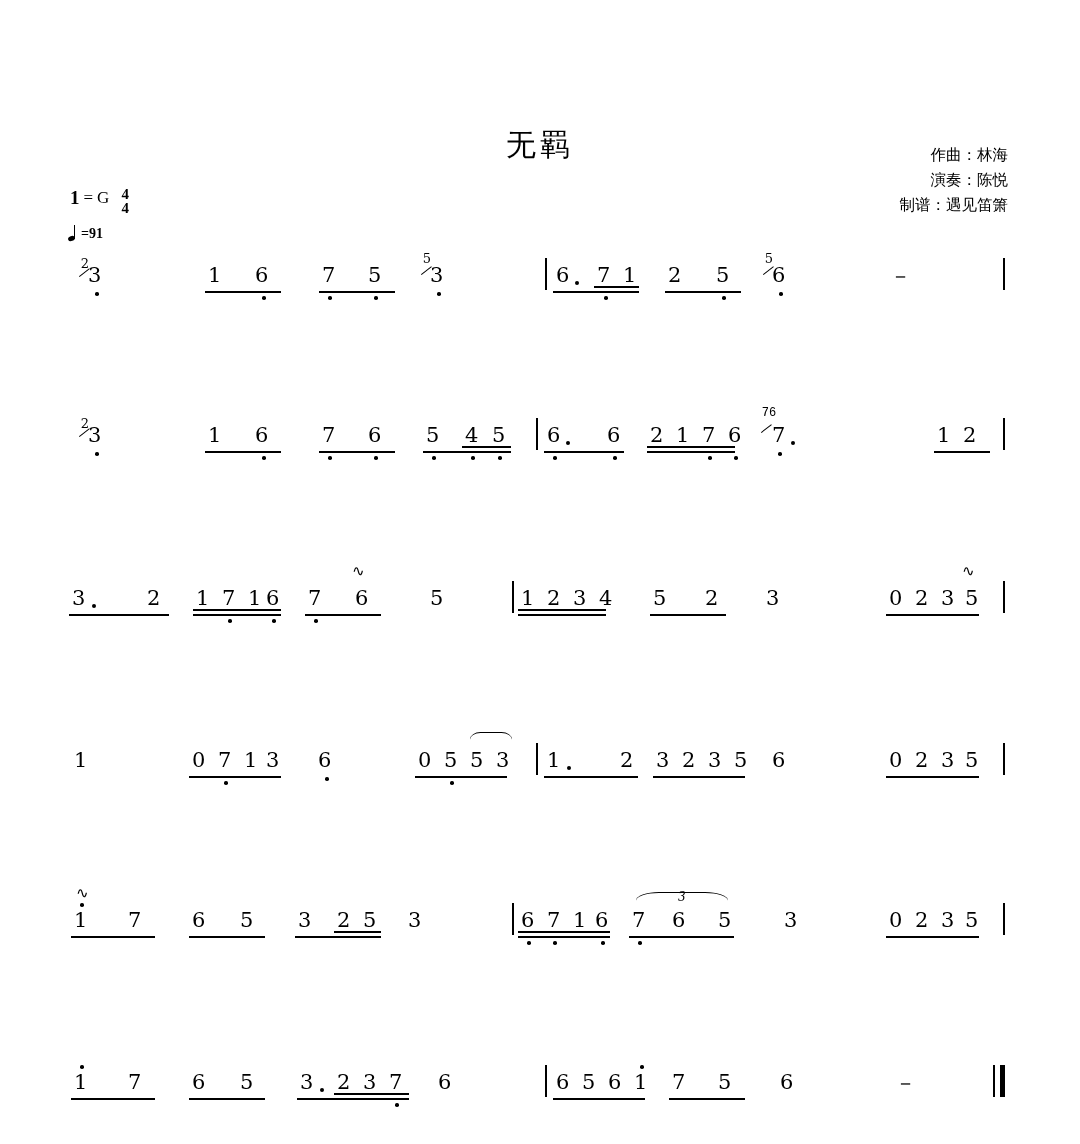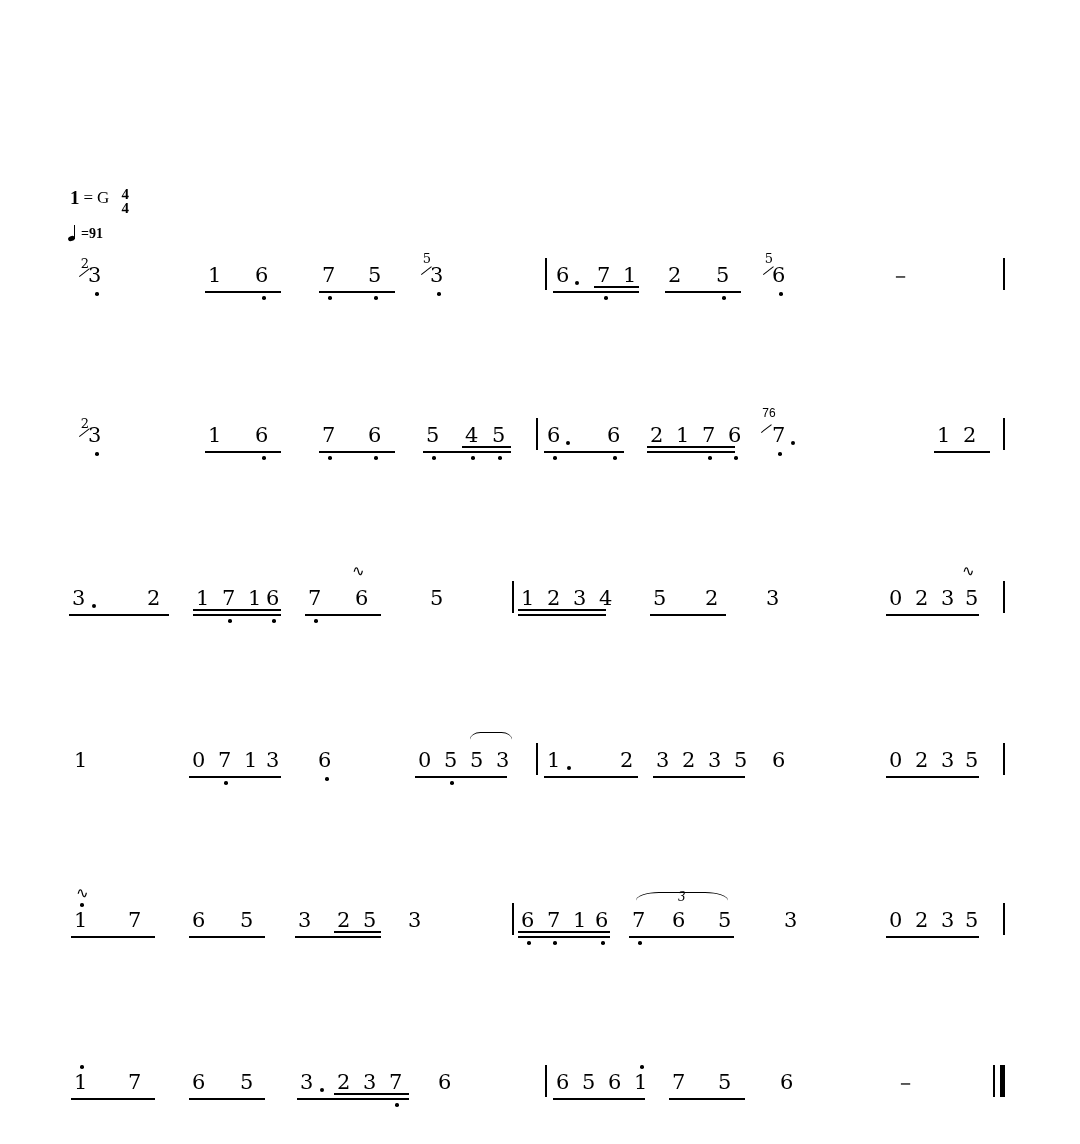--- a/index.html
+++ b/index.html
@@ -150,21 +150,21 @@
     position: absolute;
     width: 4px; height: 4px;
     border-radius: 50%;
     background: #000;
   }
 
   
   .grace {
     position: absolute;
     font-size: 12px;
-    font-family: Liberation Sans, sans-serif;
+    font-family: Liberation Mono, monospace;
     line-height: 11px;
     text-align: center;
   }
 
   
   .trill {
     position: absolute;
     font-size: 15px;
     line-height: 10px;
     font-family: "DejaVu Sans", sans-serif;
@@ -200,21 +200,27 @@
     width: 13px; height: 1.4px;
     background: #000;
     transform: rotate(-38deg);
   }
 </style>
 </head>
 <body>
 
 <div class="sheet">
 
-
+  <div class="title">无羁</div>
+
+  <div class="credits">
+    <div>作曲：林海</div>
+    <div>演奏：陈悦</div>
+    <div>制谱：遇见笛箫</div>
+  </div>
 
   <div class="keyblock">
     <div class="keyline">
       <span class="one">1</span>
       <span class="eq">=</span>
       <span class="g">G</span>
       <span class="meter">
         <span class="num">4</span>
         <span class="den">4</span>
       </span>

